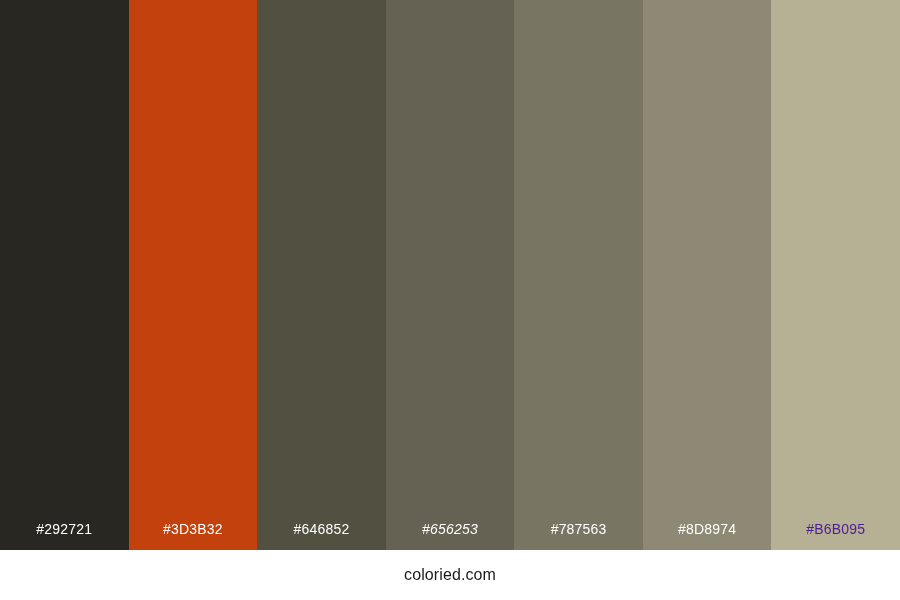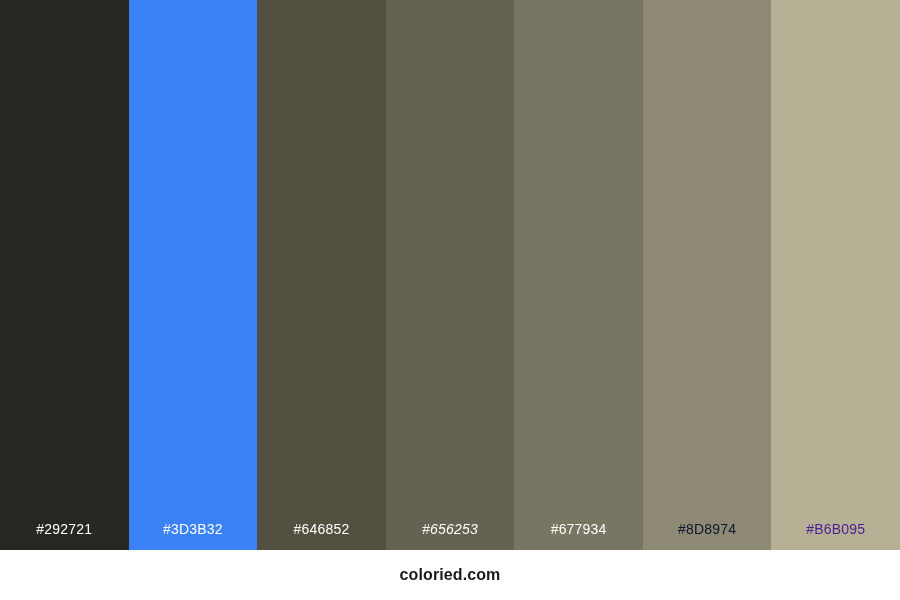--- a/index.html
+++ b/index.html
@@ -61,55 +61,55 @@
     background: #ffffff;
     display: flex;
     align-items: center;
     justify-content: center;
   }
 
   #footer-text {
     font-family: "Liberation Sans", "DejaVu Sans", sans-serif;
     font-size: 16px;
     line-height: 18px;
-    font-weight: 700;
+    font-weight: 400;
     color: #1a1a1a;
     letter-spacing: 0.1px;
     white-space: nowrap;
   }
 </style>
 </head>
 <body>
 
 <div id="palette-page" style="background-color: rgb(255, 255, 255);">
 
   <div id="swatch-strip" style="height: 550px; flex-basis: 550px;">
 
     <div class="swatch" style="background-color: rgb(41, 39, 33); height: 550px;">
       <span class="swatch-label" style="color: rgb(255, 255, 255);">#292721</span>
     </div>
 
-    <div class="swatch" style="background-color: #3b82f6; height: 550px;">
+    <div class="swatch" style="background-color: #c2410c; height: 550px;">
       <span class="swatch-label" style="color: rgb(255, 255, 255);">#3D3B32</span>
     </div>
 
     <div class="swatch" style="background-color: rgb(81, 80, 65); height: 550px;">
       <span class="swatch-label" style="color: rgb(255, 255, 255);">#646852</span>
     </div>
 
     <div class="swatch" style="background-color: rgb(101, 98, 83); height: 550px;">
       <span class="swatch-label" style="color: rgb(255, 255, 255); font-style: italic;">#656253</span>
     </div>
 
     <div class="swatch" style="background-color: rgb(120, 117, 99); height: 550px;">
-      <span class="swatch-label" style="color: rgb(255, 255, 255);">#677934</span>
+      <span class="swatch-label" style="color: rgb(255, 255, 255);">#787563</span>
     </div>
 
     <div class="swatch" style="background-color: rgb(141, 137, 116); height: 550px;">
-      <span class="swatch-label" style="color: #0f172a;">#8D8974</span>
+      <span class="swatch-label" style="color: #ffffff;">#8D8974</span>
     </div>
 
 
     <div class="swatch" style="background-color: rgb(182, 176, 149); height: 550px;">
       <span class="swatch-label" style="color: #4c1d95;">#B6B095</span>
     </div>
 
   </div>
 
   <div id="footer" style="background-color: rgb(255, 255, 255);">

